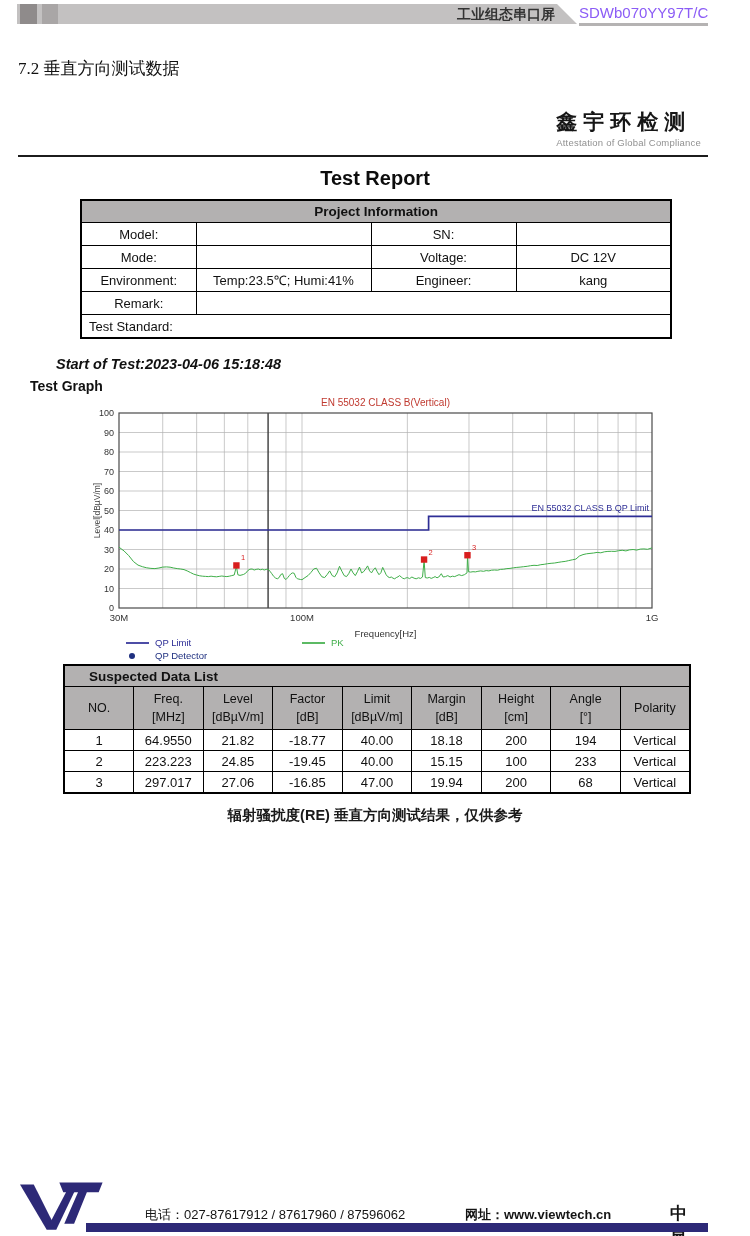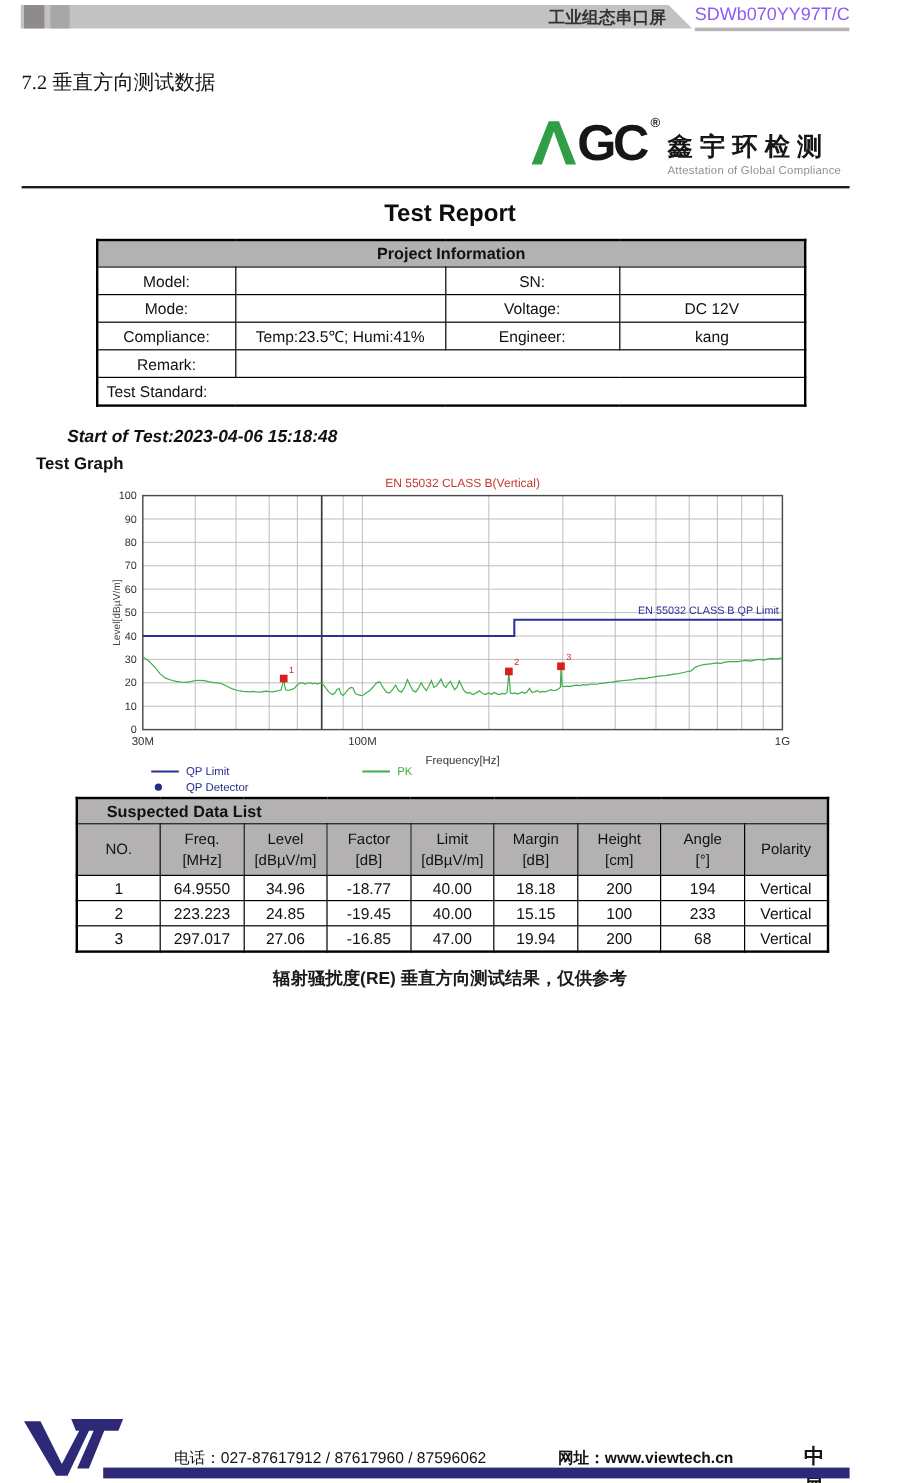--- a/index.html
+++ b/index.html
@@ -80,27 +80,20 @@
       <div class="sq1"></div>
       <div class="sq2"></div>
       <div class="topbar-product">工业组态串口屏</div>
     </div>
     <div class="topbar-model">SDWb070YY97T/C/N</div>
   </div>
 
   <div class="sec-title">7.2 垂直方向测试数据</div>
 
   <div class="logo">
-    <div class="logo-agc">
-      <svg width="38" height="40" viewBox="0 0 40 40">
-        <polygon points="0,39 15,1 24,1 39,39 30,39 19.5,10 9,39" fill="#2f9e44"></polygon>
-      </svg>
-      <span class="logo-gc">GC</span>
-      <span class="logo-reg">®</span>
-    </div>
     <div class="logo-right">
       <div class="logo-cn">鑫宇环检测</div>
       <div class="logo-en">Attestation of Global Compliance</div>
     </div>
   </div>
   <div class="logo-rule"></div>
 
   <div class="report-title">Test Report</div>
 
   <table class="proj">
@@ -120,21 +113,21 @@
           <td>SN:</td>
           <td></td>
         </tr>
         <tr>
           <td>Mode:</td>
           <td></td>
           <td>Voltage:</td>
           <td>DC 12V</td>
         </tr>
         <tr>
-          <td>Compliance:</td>
+          <td>Environment:</td>
           <td>Temp:23.5℃; Humi:41%</td>
           <td>Engineer:</td>
           <td>kang</td>
         </tr>
         <tr>
           <td>Remark:</td>
           <td colspan="3"></td>
         </tr>
         <tr>
           <td colspan="4" class="left">Test Standard:</td>
@@ -219,21 +212,21 @@
           <td style="width:68px">Factor<br>[dB]</td>
           <td style="width:86px">Limit<br>[dBµV/m]</td>
           <td style="width:76px">Margin<br>[dB]</td>
           <td style="width:62px">Height<br>[cm]</td>
           <td style="width:56px">Angle<br>[°]</td>
           <td style="width:82px">Polarity</td>
         </tr>
         <tr class="data">
           <td>1</td>
           <td>64.9550</td>
-          <td>34.96</td>
+          <td>21.82</td>
           <td>-18.77</td>
           <td>40.00</td>
           <td>18.18</td>
           <td>200</td>
           <td>194</td>
           <td>Vertical</td>
         </tr>
         <tr class="data">
           <td>2</td>
           <td>223.223</td>

